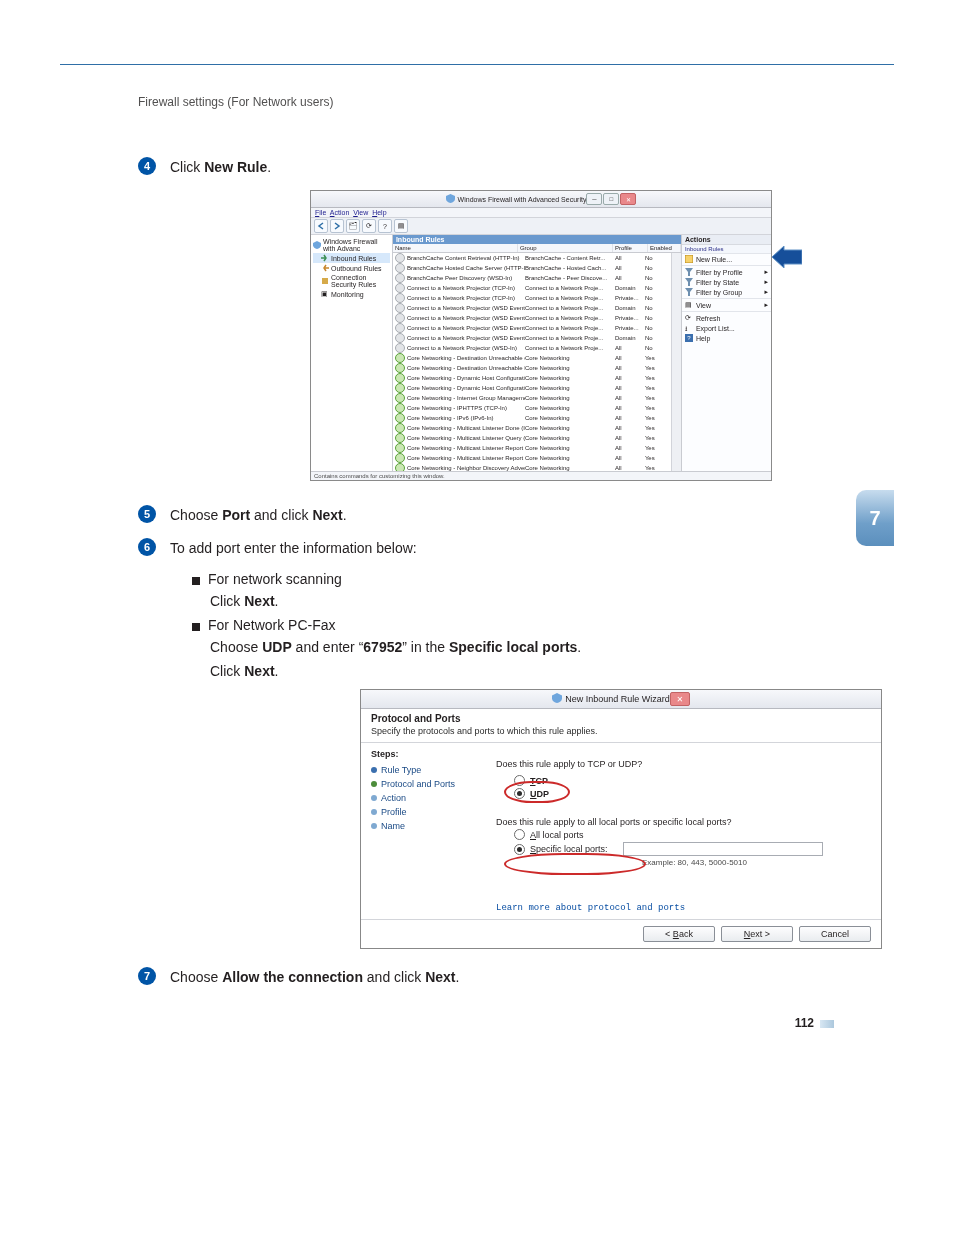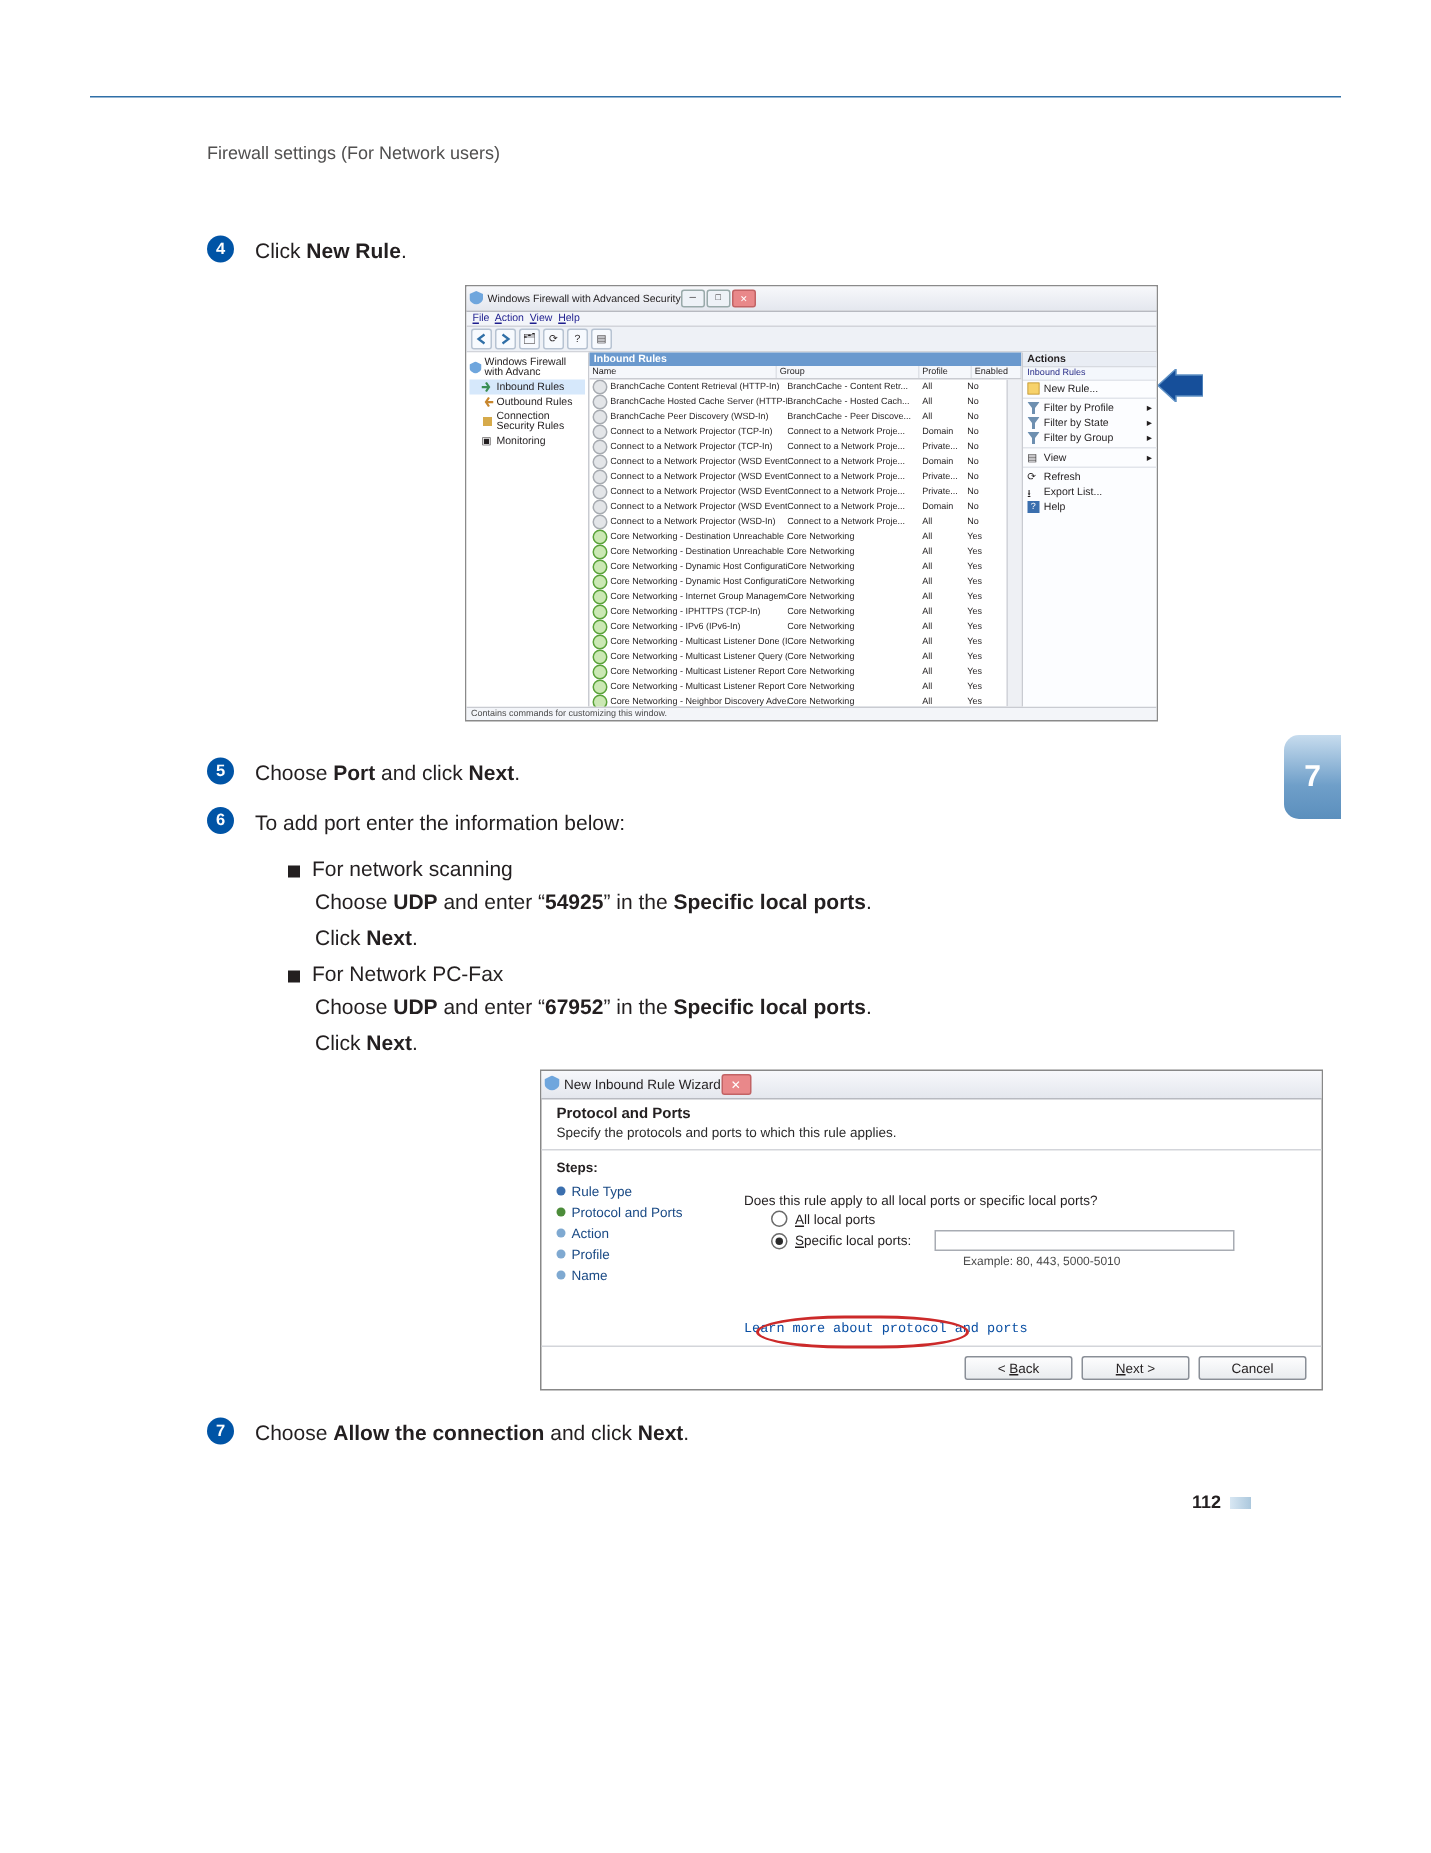--- a/index.html
+++ b/index.html
@@ -103,21 +103,21 @@
     margin-left: 250px;
     margin-bottom: 24px;
   }
   .win {
     width: 460px;
     border: 1px solid #8a8a8a;
     font-size: 7px;
     background:#fff;
   }
   .titlebar {
-    display:flex; align-items:center; justify-content:flex-start;
+    display:flex; align-items:center; justify-content:center;
     height:14px; padding:1px 2px;
     background: linear-gradient(to bottom, #f7f8fb, #e4e7ee);
     border-bottom:1px solid #b7b9c0;
   }
   .titlebar .ttl { display:flex; align-items:center; gap:3px; }
   .wctrls { display:flex; gap:1px; }
   .wbtn { width:14px; height:10px; border:1px solid #9aa; background:#eef2f7; border-radius:2px; font-size:6px; display:flex; align-items:center; justify-content:center; }
   .wbtn.cl { background:#e9888a; border-color:#c26365; color:#fff; }
   .menubar { padding:1px 4px; color:#1e1e8e; border-bottom:1px solid #d2d4da; background:#f3f5f9; }
   .menubar span u { text-decoration: underline; }
@@ -546,23 +546,20 @@
     <span class="step-badge">6</span>
     <span class="txt">To add port enter the information below:</span>
   </div>
 
   <div class="sub-block">
     <div class="bullet-row">
       <span class="sq"></span>
       <span>For network scanning</span>
     </div>
     <div class="indent-line">
-      <span>Choose </span><b>UDP</b><span> and enter “</span><b>54925</b><span>” in the </span><b>Specific local ports</b><span>.</span>
-    </div>
-    <div class="indent-line">
       <span>Click </span><b>Next</b><span>.</span>
     </div>
 
     <div class="bullet-row" style="margin-top:8px;text-align:right;">
       <span class="sq"></span>
       <span>For Network PC-Fax</span>
     </div>
     <div class="indent-line">
       <span>Choose </span><b>UDP</b><span> and enter “</span><b>67952</b><span>” in the </span><b>Specific local ports</b><span>.</span>
     </div>
@@ -604,20 +601,32 @@
         <div class="sitm">
             <span class="dot lt"></span>
             <span>Profile</span>
           </div>
         <div class="sitm">
             <span class="dot lt"></span>
             <span>Name</span>
           </div>
       </div>
       <div class="wiz-main">
+        <div class="proto-group">
+          <div class="q">Does this rule apply to TCP or UDP?</div>
+          <div class="radio-row">
+            <span class="r"></span>
+            <span class="lbl"><u>T</u><span></span>CP</span>
+          </div>
+          <div class="radio-row" style="position:relative;">
+            <span class="r on"></span>
+            <span class="lbl"><u>U</u>DP</span>
+          </div>
+          <span class="oval o1" style="left:12px; top:38px;"></span>
+        </div>
 
         <div style="height:16px;"></div>
         <div class="q">Does this rule apply to all local ports or specific local ports?</div>
         <div class="radio-row" style="position:relative;">
           <span class="r"></span>
           <span><u>A</u>ll local ports</span>
         </div>
         <div class="radio-row" style="position:relative;">
           <span class="r on"></span>
           <span><u>S</u>pecific local ports:</span>

